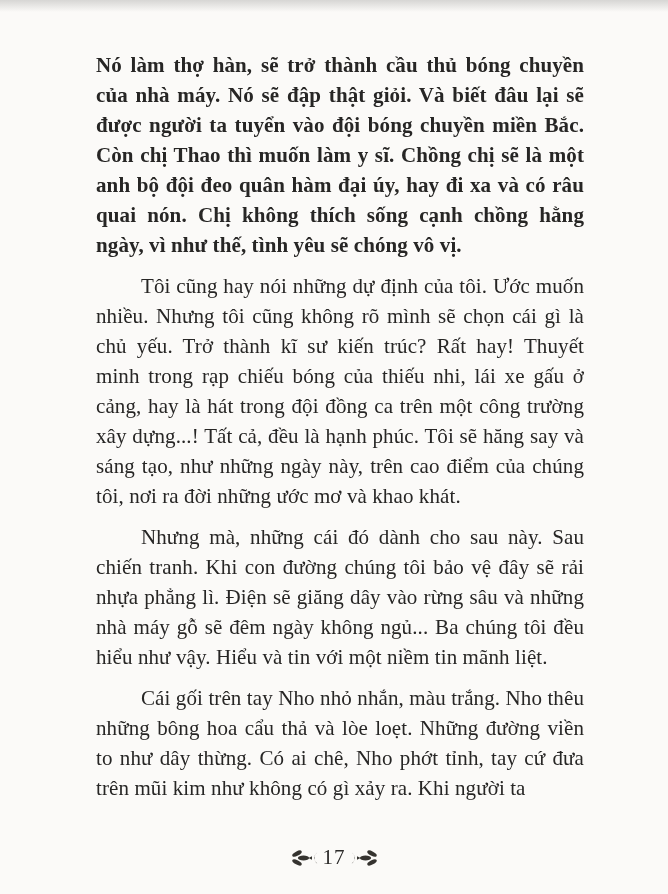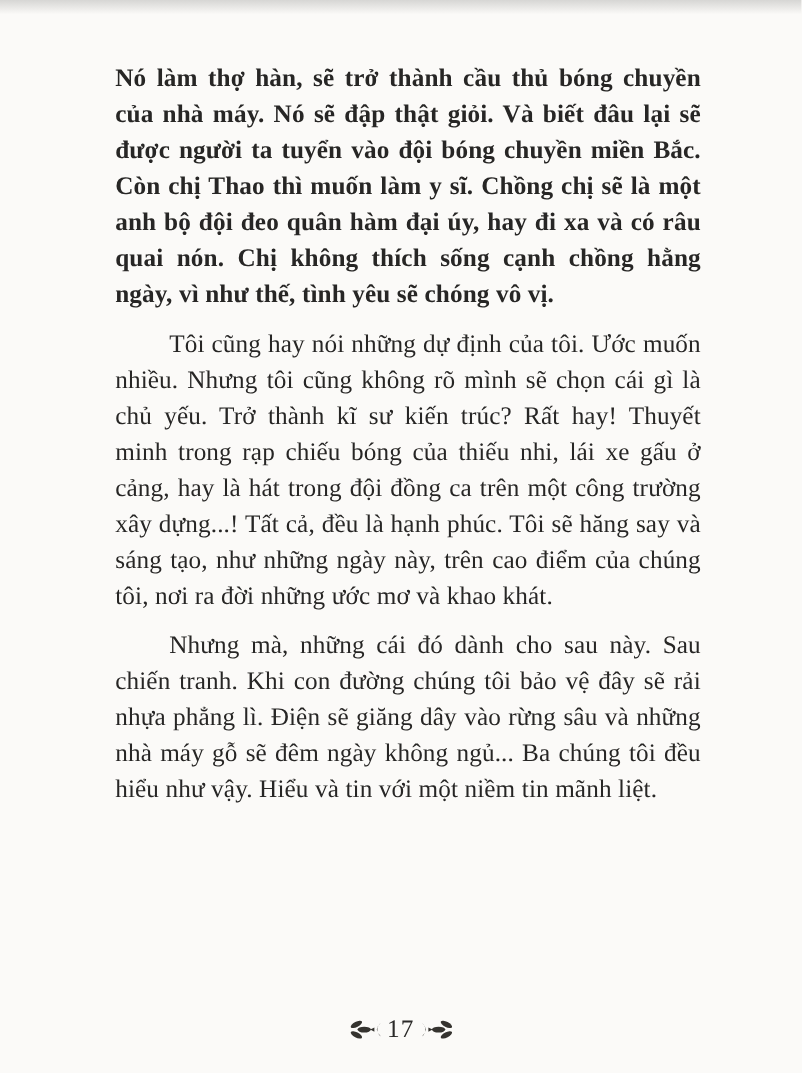--- a/index.html
+++ b/index.html
@@ -66,20 +66,21 @@
 </style>
 </head>
 <body>
 
 <div class="scan-edge-top"></div>
 
 <div class="text-block">
   <p class="no-indent">Nó làm thợ hàn, sẽ trở thành cầu thủ bóng chuyền của nhà máy. Nó sẽ đập thật giỏi. Và biết đâu lại sẽ được người ta tuyển vào đội bóng chuyền miền Bắc. Còn chị Thao thì muốn làm y sĩ. Chồng chị sẽ là một anh bộ đội đeo quân hàm đại úy, hay đi xa và có râu quai nón. Chị không thích sống cạnh chồng hằng ngày, vì như thế, tình yêu sẽ chóng vô vị.</p>
   <p>Tôi cũng hay nói những dự định của tôi. Ước muốn nhiều. Nhưng tôi cũng không rõ mình sẽ chọn cái gì là chủ yếu. Trở thành kĩ sư kiến trúc? Rất hay! Thuyết minh trong rạp chiếu bóng của thiếu nhi, lái xe gấu ở cảng, hay là hát trong đội đồng ca trên một công trường xây dựng...! Tất cả, đều là hạnh phúc. Tôi sẽ hăng say và sáng tạo, như những ngày này, trên cao điểm của chúng tôi, nơi ra đời những ước mơ và khao khát.</p>
   <p>Nhưng mà, những cái đó dành cho sau này. Sau chiến tranh. Khi con đường chúng tôi bảo vệ đây sẽ rải nhựa phẳng lì. Điện sẽ giăng dây vào rừng sâu và những nhà máy gỗ sẽ đêm ngày không ngủ... Ba chúng tôi đều hiểu như vậy. Hiểu và tin với một niềm tin mãnh liệt.</p>
+  <p>Cái gối trên tay Nho nhỏ nhắn, màu trắng. Nho thêu những bông hoa cẩu thả và lòe loẹt. Những đường viền to như dây thừng. Có ai chê, Nho phớt tỉnh, tay cứ đưa trên mũi kim như không có gì xảy ra. Khi người ta</p>
 </div>
 
 <div class="footer">
   <span class="ornament">
     <svg width="27" height="18" viewBox="0 0 27 18" fill="#35332f" xmlns="http://www.w3.org/2000/svg">
       <ellipse cx="6" cy="4.6" rx="5.2" ry="2.2" transform="rotate(-27 6 4.6)"></ellipse>
       <ellipse cx="6" cy="13.4" rx="5.2" ry="2.2" transform="rotate(27 6 13.4)"></ellipse>
       <ellipse cx="12.5" cy="9" rx="5.6" ry="2.4"></ellipse>
       <path d="M17.5 9 L21 7.2 L21 10.8 Z"></path>
       <path d="M26.4 3.2 a7.2 7.2 0 0 0 0 11.6 a9.5 9.5 0 0 1 -3.4 -5.8 a9.5 9.5 0 0 1 3.4 -5.8 Z"></path>

